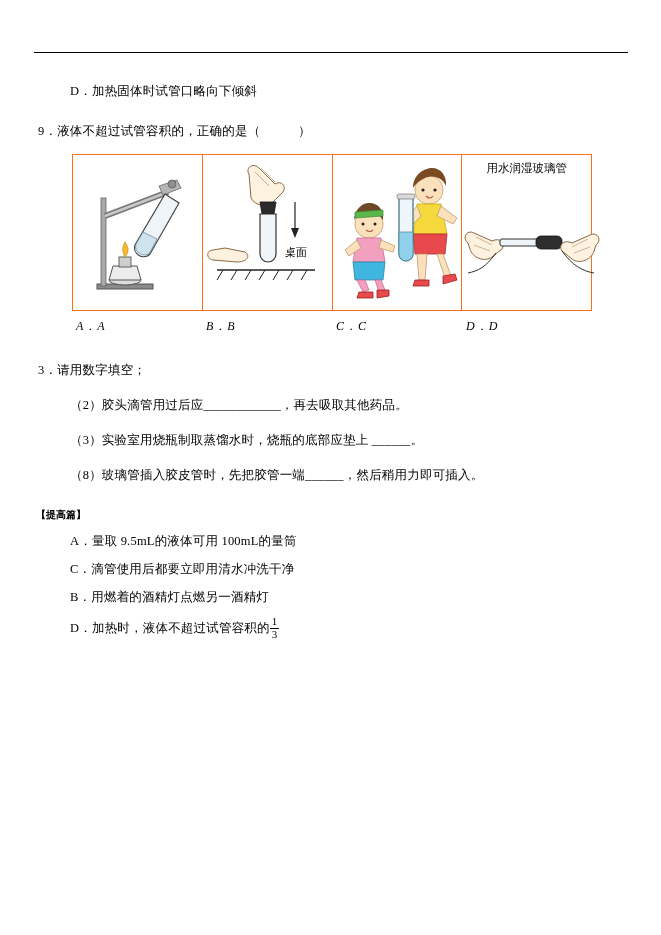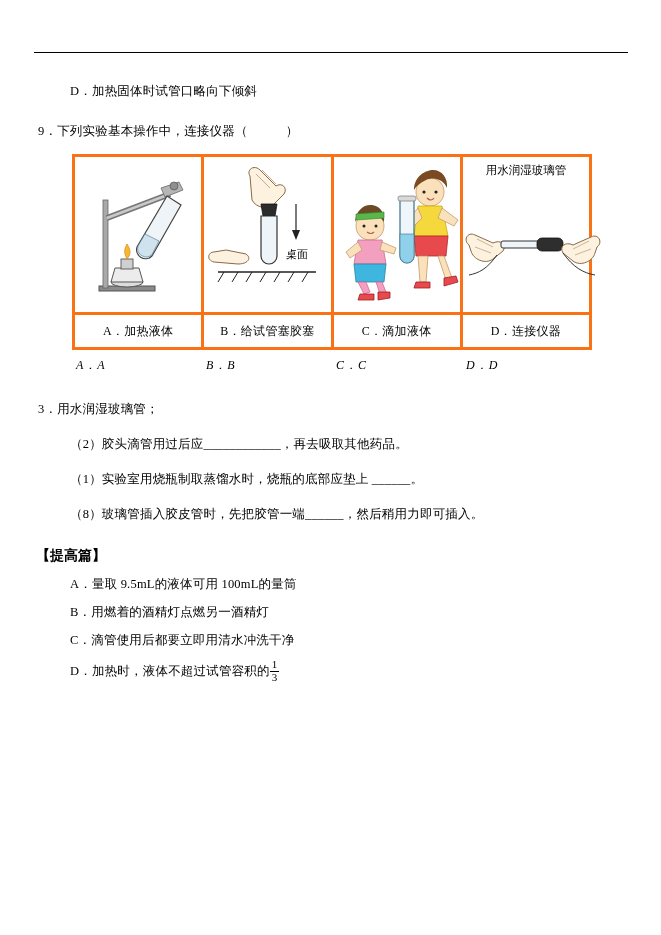--- a/index.html
+++ b/index.html
@@ -54,21 +54,21 @@
   }
   
   .fig-table {
     margin-top: 14px;
     margin-left: 38px;
     width: 520px;
     border-collapse: collapse;
     table-layout: fixed;
   }
   .fig-table td {
-    border: 3px solid #f97316;
+    border: 1px solid #f97316;
     vertical-align: middle;
     text-align: center;
     padding: 0;
   }
   .fig-cell {
     height: 155px;
     position: relative;
   }
   .lbl-cell {
     height: 32px;
@@ -95,21 +95,21 @@
     margin-left: 4px;
   }
   .sub {
     margin-top: 17px;
     margin-left: 36px;
   }
   .section-title {
     margin-top: 24px;
     margin-left: 2px;
     font-weight: bold;
-    font-size: 14px;
+    font-size: 10px;
   }
   .q11 {
     margin-top: 22px;
     margin-left: 4px;
   }
   .opt {
     margin-top: 10px;
     margin-left: 36px;
   }
   .q12 {
@@ -134,21 +134,21 @@
 
 <div class="page">
 
   <div class="top-rule"></div>
 
   <div class="content">
 
     <div class="line opt-d-top">D．加热固体时试管口略向下倾斜</div>
 
     <div class="line q9">
-      <span>9．</span><span>下列实验基本操作中，连接仪器（</span><span class="blankspace"></span><span>）</span>
+      <span>9．</span><span>液体不超过试管容积的，正确的是（</span><span class="blankspace"></span><span>）</span>
     </div>
 
     <table class="fig-table">
       <tbody>
           <tr>
         <td class="fig-cell">
 
           <svg width="130" height="150" viewBox="0 0 130 150">
 
             <rect x="24" y="126" width="56" height="5" fill="#8a8a8a" stroke="#555" stroke-width="1"></rect>
@@ -260,49 +260,43 @@
 
             <path d="M134 54 C140 50 136 40 128 44 L110 52 C102 48 96 54 100 60 L110 68 C118 74 130 68 132 60 Z" fill="#fdf1e0" stroke="#8a6a45" stroke-width="1"></path>
             <path d="M126 48 L110 56" stroke="#b99a72" stroke-width="0.7" fill="none"></path>
             <path d="M128 56 L112 62" stroke="#b99a72" stroke-width="0.7" fill="none"></path>
 
             <path d="M100 60 C110 74 120 80 132 82" stroke="#333" stroke-width="1" fill="none"></path>
             <path d="M34 62 C24 76 16 80 6 82" stroke="#333" stroke-width="1" fill="none"></path>
           </svg>
         </td>
       </tr>
-      <tr>
-        <td class="lbl-cell">A．加热液体</td>
-        <td class="lbl-cell">B．给试管塞胶塞</td>
-        <td class="lbl-cell">C．滴加液体</td>
-        <td class="lbl-cell">D．连接仪器</td>
-      </tr>
     </tbody>
       </table>
 
     <div class="abcd-row">
       <span>A．A</span>
       <span>B．B</span>
       <span>C．C</span>
       <span>D．D</span>
     </div>
 
     <div class="line q10">
-      <span>3．</span><span>用水润湿玻璃管；</span>
+      <span>3．</span><span>请用数字填空；</span>
     </div>
 
     <div class="line sub">（2）胶头滴管用过后应____________，再去吸取其他药品。</div>
-    <div class="line sub">（1）实验室用烧瓶制取蒸馏水时，烧瓶的底部应垫上 ______。</div>
+    <div class="line sub">（3）实验室用烧瓶制取蒸馏水时，烧瓶的底部应垫上 ______。</div>
     <div class="line sub">（8）玻璃管插入胶皮管时，先把胶管一端______，然后稍用力即可插入。</div>
 
     <div class="section-title">【提高篇】</div>
 
 
     <div class="line opt">A．量取 9.5mL的液体可用 100mL的量筒</div>
+    <div class="line opt">C．滴管使用后都要立即用清水冲洗干净</div>
     <div class="line opt">B．用燃着的酒精灯点燃另一酒精灯</div>
-    <div class="line opt">C．滴管使用后都要立即用清水冲洗干净</div>
     <div class="line opt">
       <span>D．加热时，液体不超过试管容积的</span><span class="frac"><span class="num">1</span><span class="den">3</span></span>
     </div>
 
 
   </div>
 </div>
 
 </body></html>

